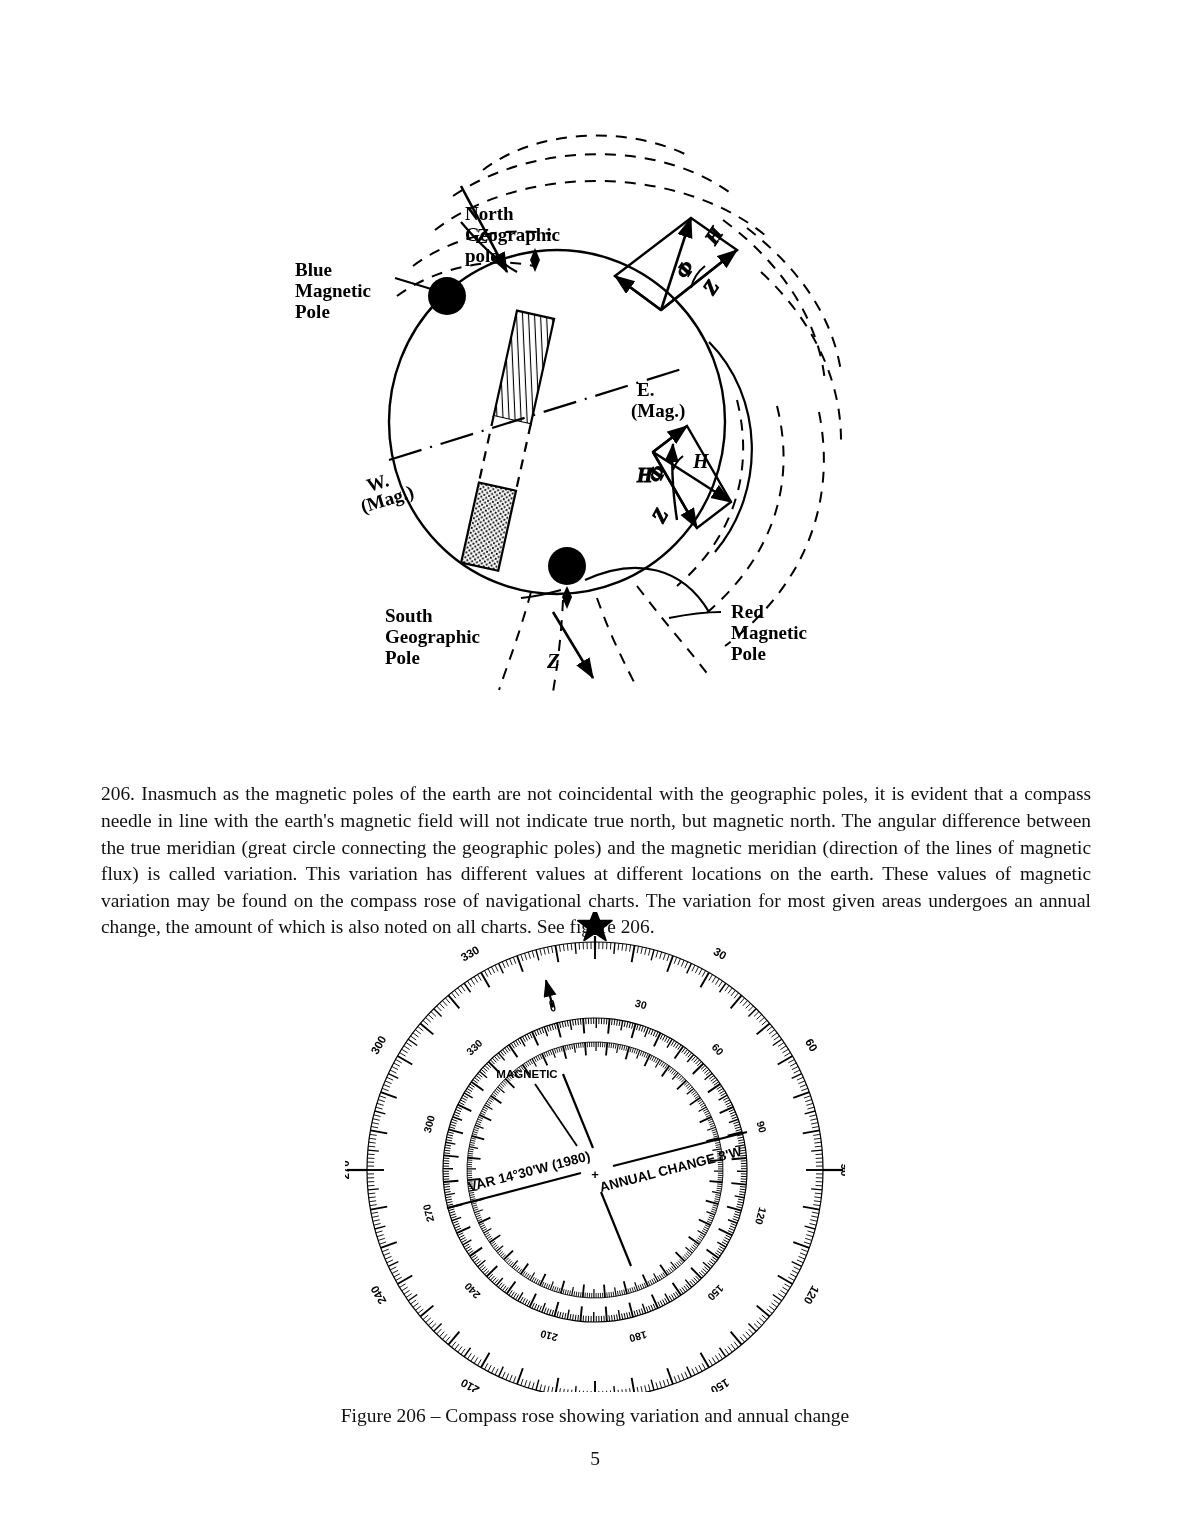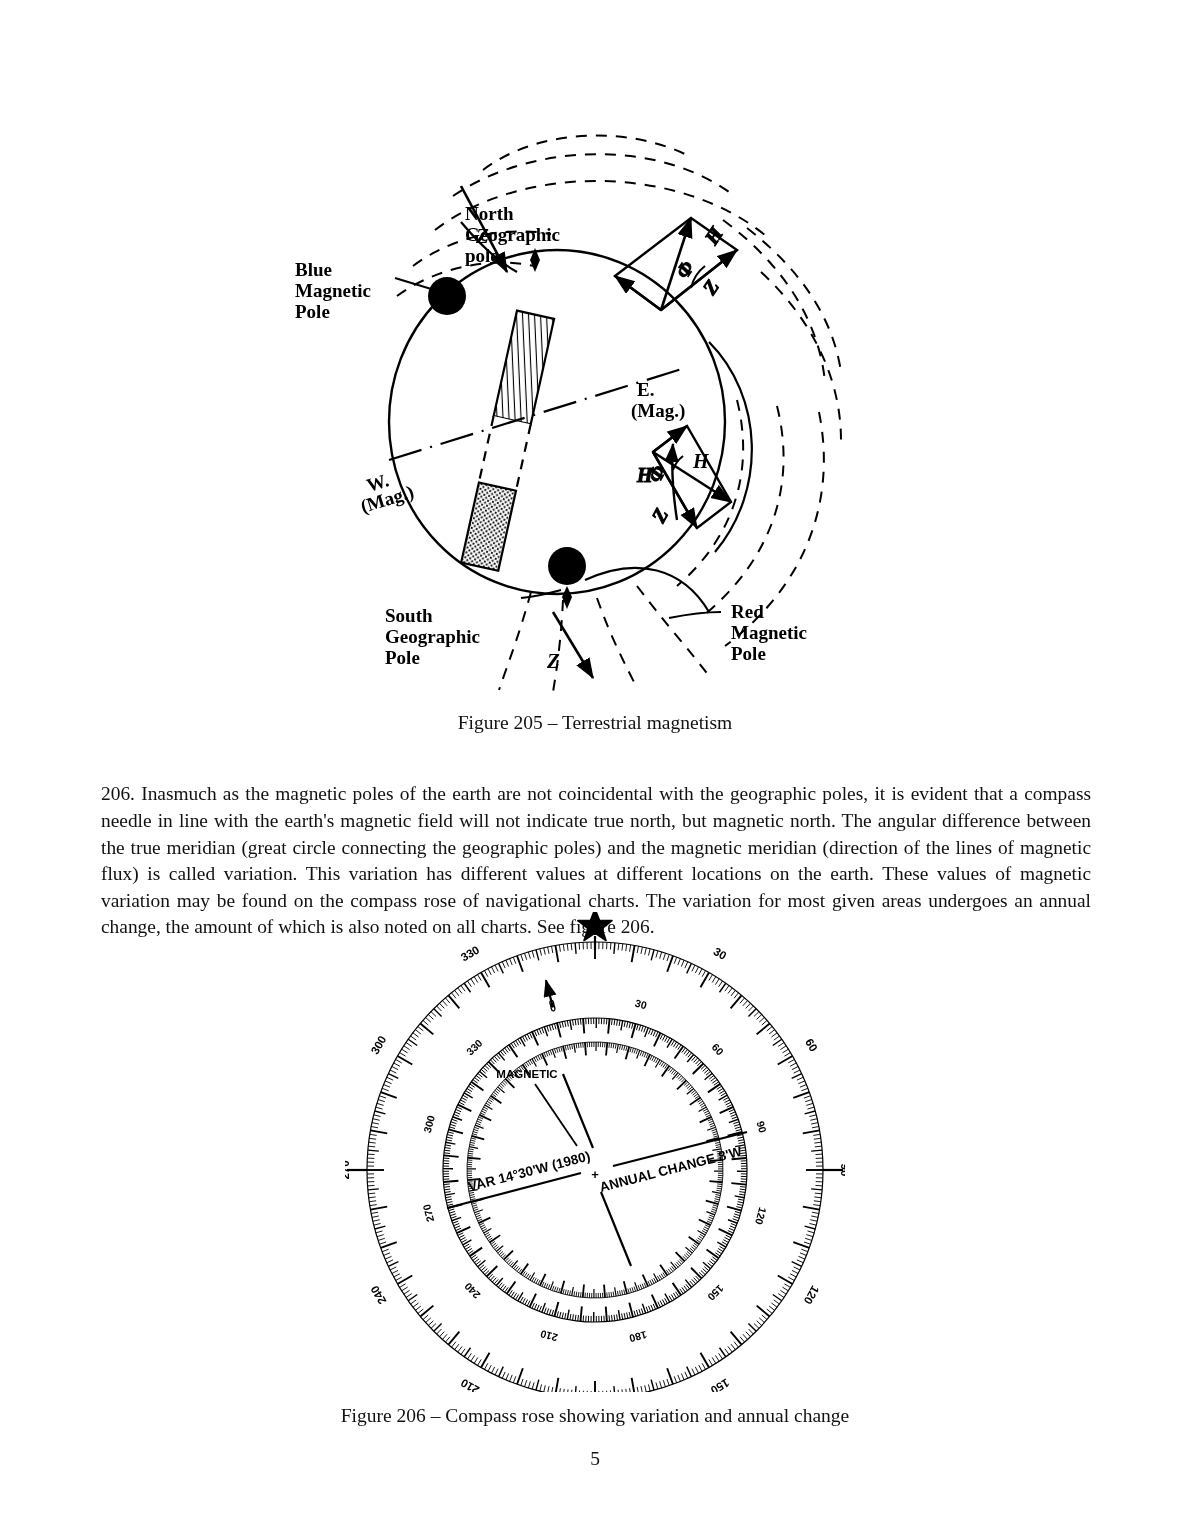--- a/index.html
+++ b/index.html
@@ -189,21 +189,20 @@
 
         <text class="lbl-serif" x="352" y="296" font-size="19">E.</text>
         <text class="lbl-serif" x="346" y="317" font-size="19">(Mag.)</text>
 
         <text class="lbl-serif" x="84" y="392" font-size="19" transform="rotate(-17 84 392)">W.</text>
         <text class="lbl-serif" x="78" y="413" font-size="19" transform="rotate(-17 78 413)">(Mag.)</text>
       </g>
     </svg>
   </div>
 
-  <div class="cap cap205">Figure 205 – Terrestrial magnetism</div>
 
   <p class="para"><b>206.</b> <span>Inasmuch as the magnetic poles of the earth are not coincidental with the geographic poles, it is evident that a compass needle in line with the earth's magnetic field will not indicate true north, but magnetic north. The angular difference between the true meridian (great circle connecting the geographic poles) and the magnetic meridian (direction of the lines of magnetic flux) is called variation. This variation has different values at different locations on the earth. These values of magnetic variation may be found on the compass rose of navigational charts. The variation for most given areas undergoes an annual change, the amount of which is also noted on all charts. See figure 206.</span></p>
 
   <div class="fig206-wrap">
     <svg width="500" height="480" viewBox="0 0 500 480">
       <g id="rose-root" transform="translate(250,258)">
 
         <g id="true-ring-g">
             <circle cx="0" cy="0" r="228" fill="none" stroke="#000" stroke-width="1.2"></circle>
             <line x1="0.00" y1="-211.00" x2="0.00" y2="-228.00" stroke="#000" stroke-width="1.9"></line>

